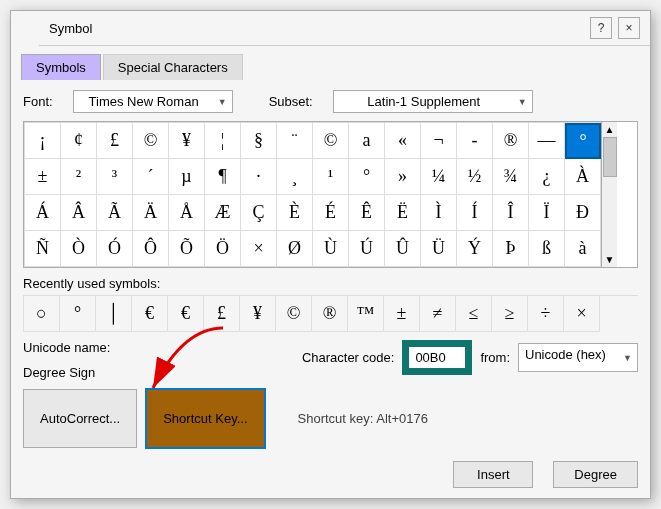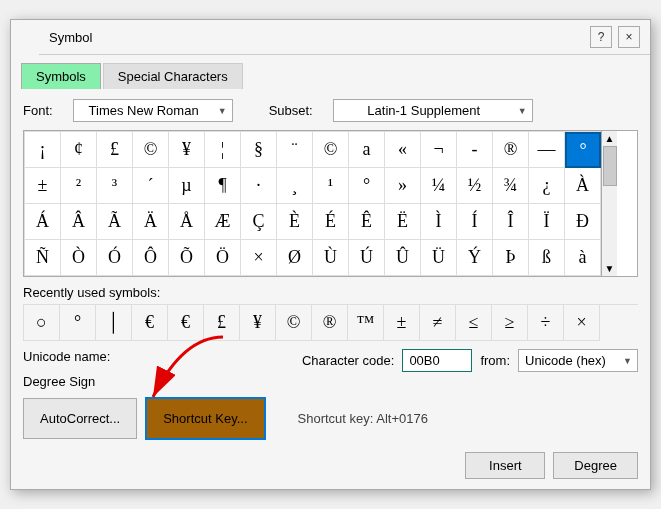--- a/index.html
+++ b/index.html
@@ -59,21 +59,21 @@
     .tab {
       padding: 5px 14px;
       border: 1px solid #ccc;
       border-bottom: none;
       background: #e0e0e0;
       cursor: pointer;
       font-size: 13px;
       color: #000;
     }
     .tab.active {
-      background: #86efac;
+      background: #c4b5fd;
       border-color: #aaa;
       z-index: 1;
       position: relative;
     }
 
     .content {
       padding: 10px 12px;
       background: #f5f5f5;
     }
 
@@ -196,34 +196,34 @@
       gap: 7px;
       margin-bottom: 8px;
     }
     .unicode-section { flex: 1; }
     .charcode-section {
       display: flex;
       align-items: center;
       gap: 8px;
     }
     .charcode-input {
-      border: 1px solid #0f766e;
+      border: 7px solid #0f766e;
       padding: 3px 6px;
       font-size: 13px;
       width: 70px;
       background: white;
     }
     .from-select-wrapper {
       position: relative;
       display: inline-block;
     }
     .from-select-wrapper select {
       border: 1px solid #aaa;
       background: white;
-      padding: 3px 24px 3px 6px;
+      padding: 3px 24px 9px 6px;
       font-size: 13px;
       appearance: none;
       cursor: pointer;
       min-width: 120px;
     }
     .from-select-wrapper::after {
       content: '▼';
       font-size: 9px;
       position: absolute;
       right: 6px;
@@ -239,41 +239,41 @@
       margin-top: 10px;
     }
 
     .bottom-row {
       display: flex;
       align-items: center;
       gap: 8px;
       margin-bottom: 8px;
     }
     .btn {
-      padding: 12px 16px;
+      padding: 21px 16px;
       border: 1px solid #aaa;
       background: #e8e8e8;
       font-size: 13px;
       cursor: pointer;
       color: #000;
     }
     .btn.focused {
       border: 2px solid #0078d7;
       background: #a16207;
     }
     .shortcut-text {
       font-size: 13px;
       color: #404040;
       margin-left: 24px;
     }
 
     .action-row {
       display: flex;
       justify-content: flex-end;
-      gap: 8px;
+      gap: 20px;
       padding-top: 4px;
     }
     .btn-action {
       padding: 5px 20px;
       border: 1px solid #aaa;
       background: #e8e8e8;
       font-size: 13px;
       cursor: pointer;
       color: #000;
       min-width: 80px;

